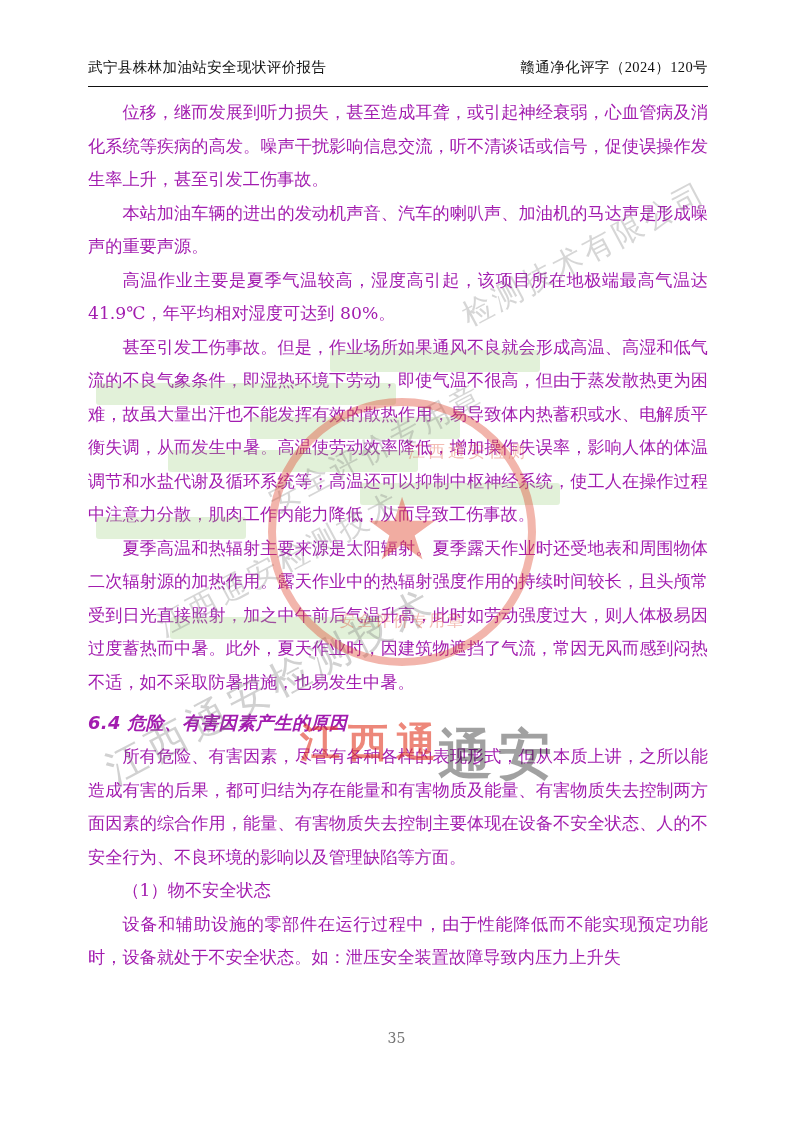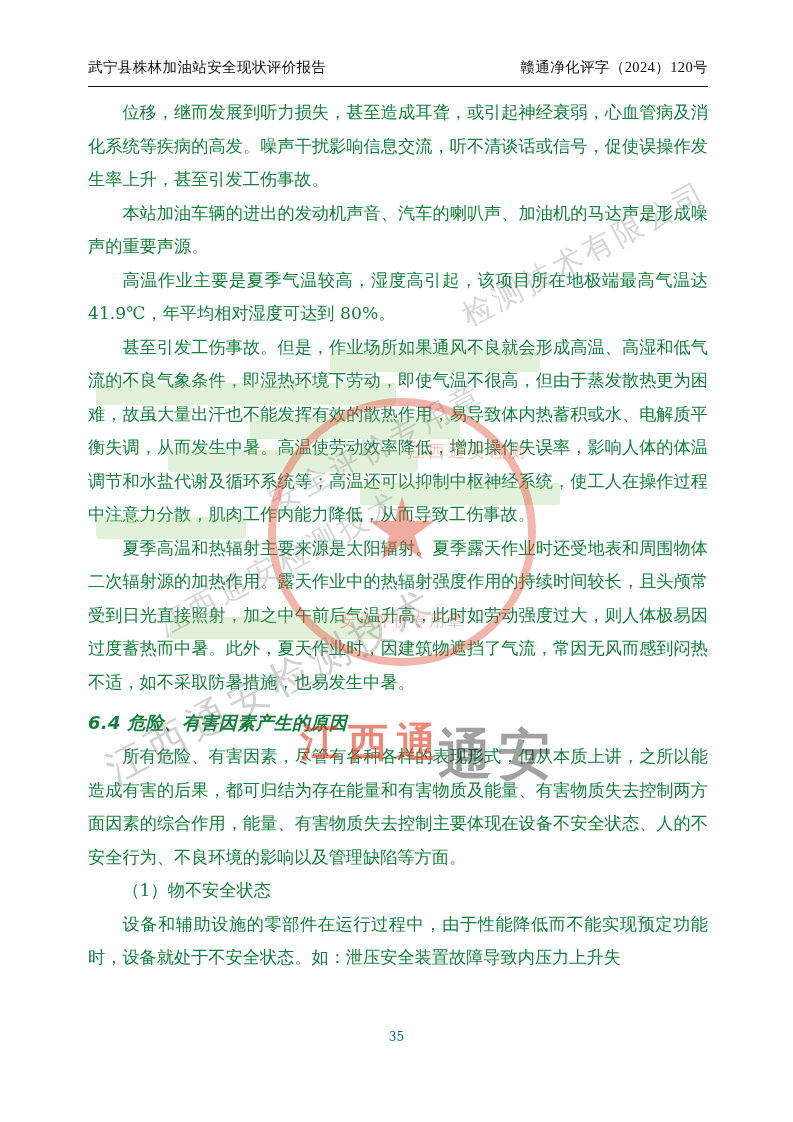--- a/index.html
+++ b/index.html
@@ -54,21 +54,21 @@
   
   .content {
     position: absolute;
     left: 88px;
     top: 96px;
     width: 620px;
     font-size: 17.2px;
     line-height: 33.5px;
     text-align: justify;
     text-justify: inter-ideograph;
-    color: #15803d;
+    color: #a21caf;
   }
   p.para {
     margin: 0;
     text-indent: 2em;
   }
   h3.heading {
     margin: 4px 0 0 0;
     font-size: 17.4px;
     line-height: 33.5px;
     font-family: "DejaVu Sans", "Liberation Sans", sans-serif;
@@ -87,22 +87,22 @@
     letter-spacing: 0.3px;
   }
 
   
   .page-number {
     position: absolute;
     left: 0;
     top: 1030px;
     width: 793px;
     text-align: center;
-    font-size: 12px;
-    color: #0369a1;
+    font-size: 14px;
+    color: #737373;
   }
 
   
   .wm-layer {
     position: absolute;
     left: 0; top: 0;
     width: 793px;
     height: 1122px;
     pointer-events: none;
     overflow: hidden;

